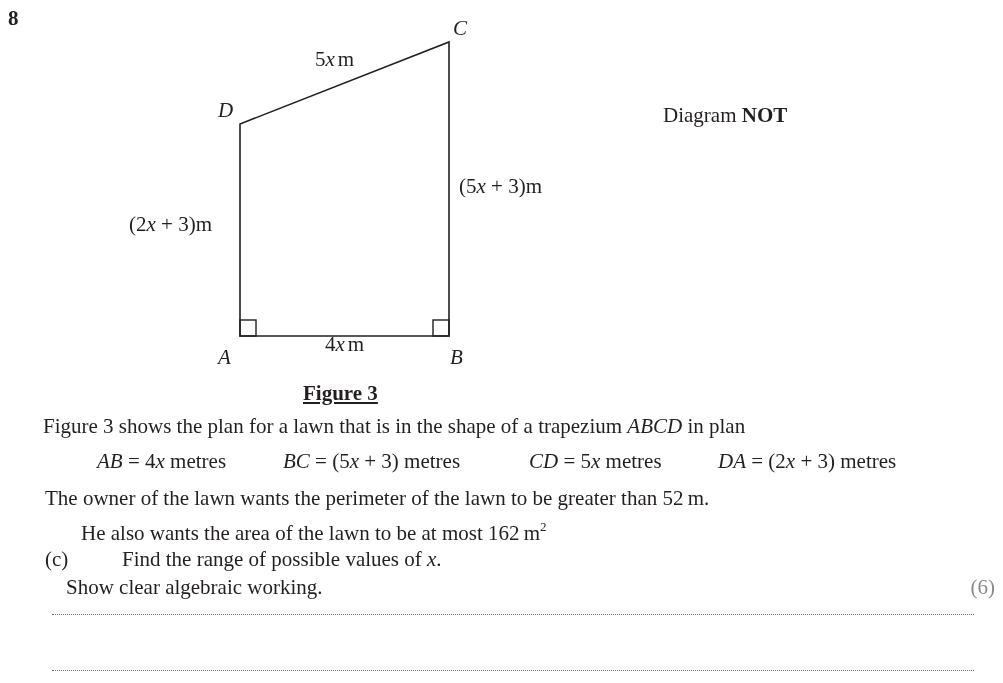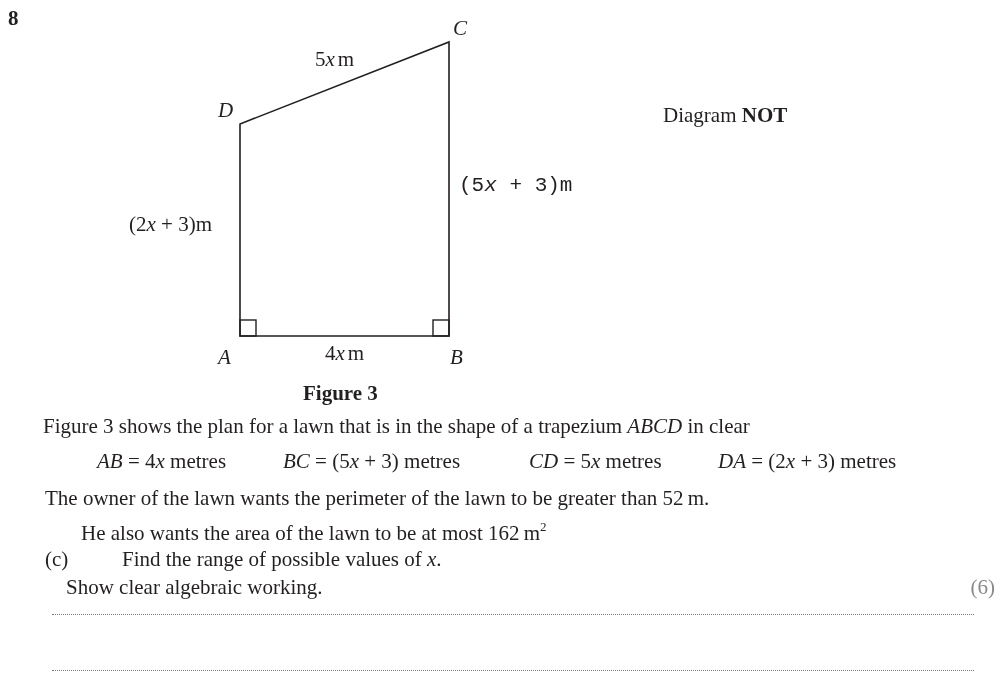--- a/index.html
+++ b/index.html
@@ -5,21 +5,21 @@
   html, body { margin:0; padding:0; background:#ffffff; }
   body { width:1003px; height:683px; position:relative; overflow:hidden;
          font-family:"Liberation Serif", "DejaVu Serif", serif; color:#231f20; }
   .abs { position:absolute; white-space:nowrap; }
   .qnum { left:8px; top:6px; font-size:21px; font-weight:bold; }
   svg.diagram { position:absolute; left:0; top:0; }
   .lbl { font-size:21px; }
   .it { font-style:italic; }
   .note { left:663px; top:101px; font-size:21px; line-height:28px; }
   .note b { font-weight:bold;margin-top:48px; }
-  .figcap { left:303px; top:381px; font-size:21px; font-weight:bold; }
+  .figcap { left:303px; top:381px; font-size:21px; font-weight:bold;text-decoration:underline; }
   .para { font-size:21px; }
   .marks { right:8px; top:575px; font-size:21px; color:#8a8a8a; }
   .dots { position:absolute; left:52px; width:922px; height:0; border-top:1px dotted #777; }
   sup { font-size:13px; vertical-align:top; position:relative; top:-2px; }
 </style>
 </head>
 <body>
 
 <div class="abs qnum">8</div>
 
@@ -28,31 +28,31 @@
   <rect x="240" y="320" width="16" height="16" fill="none" stroke="#231f20" stroke-width="1.4"></rect>
   <rect x="433" y="320" width="16" height="16" fill="none" stroke="#231f20" stroke-width="1.4"></rect>
 </svg>
 
 <div class="abs lbl it" style="left:453px;top:16px;">C</div>
 <div class="abs lbl it" style="left:218px;top:98px;">D</div>
 <div class="abs lbl it" style="left:218px;top:345px;">A</div>
 <div class="abs lbl it" style="left:450px;top:345px;">B</div>
 
 <div class="abs lbl" style="left:315px;top:47px;"><span>5</span><span class="it">x</span><span style="margin-left:3px">m</span></div>
-<div class="abs lbl" style="left:459px;top:174px;font-family:Liberation Mono, monospace;"><span>(5</span><span class="it">x</span><span> + 3)m</span></div>
+<div class="abs lbl" style="left:459px;top:174px;"><span>(5</span><span class="it">x</span><span> + 3)m</span></div>
 <div class="abs lbl" style="left:129px;top:212px;"><span>(2</span><span class="it">x</span><span> + 3)m</span></div>
-<div class="abs lbl" style="left:325px;top:341px;text-align:right;"><span>4</span><span class="it">x</span><span style="margin-left:3px">m</span></div>
+<div class="abs lbl" style="left:325px;top:332px;text-align:right;"><span>4</span><span class="it">x</span><span style="margin-left:3px">m</span></div>
 
 <div class="abs note">
   <div><span>Diagram </span><b>NOT</b></div>
 </div>
 
 <div class="abs figcap">Figure 3</div>
 
-<div class="abs para" style="left:43px;top:414px;"><span>Figure 3 shows the plan for a lawn that is in the shape of a trapezium </span><span class="it">ABCD</span><span> in clear</span></div>
+<div class="abs para" style="left:43px;top:414px;"><span>Figure 3 shows the plan for a lawn that is in the shape of a trapezium </span><span class="it">ABCD</span><span> in plan</span></div>
 
 <div class="abs para" style="left:97px;top:449px;"><span class="it">AB</span><span> = 4</span><span class="it">x</span><span> metres</span></div>
 <div class="abs para" style="left:283px;top:449px;"><span class="it">BC</span><span> = (5</span><span class="it">x</span><span> + 3) metres</span></div>
 <div class="abs para" style="left:529px;top:449px;"><span class="it">CD</span><span> = 5</span><span class="it">x</span><span> metres</span></div>
 <div class="abs para" style="left:718px;top:449px;"><span class="it">DA</span><span> = (2</span><span class="it">x</span><span> + 3) metres</span></div>
 
 <div class="abs para" style="left:45px;top:486px;">The owner of the lawn wants the perimeter of the lawn to be greater than 52 m.</div>
 <div class="abs para" style="left:45px;top:521px;margin-left:36px;"><span>He also wants the area of the lawn to be at most 162 m</span><sup>2</sup></div>
 
 <div class="abs para" style="left:45px;top:547px;">(c)</div>

